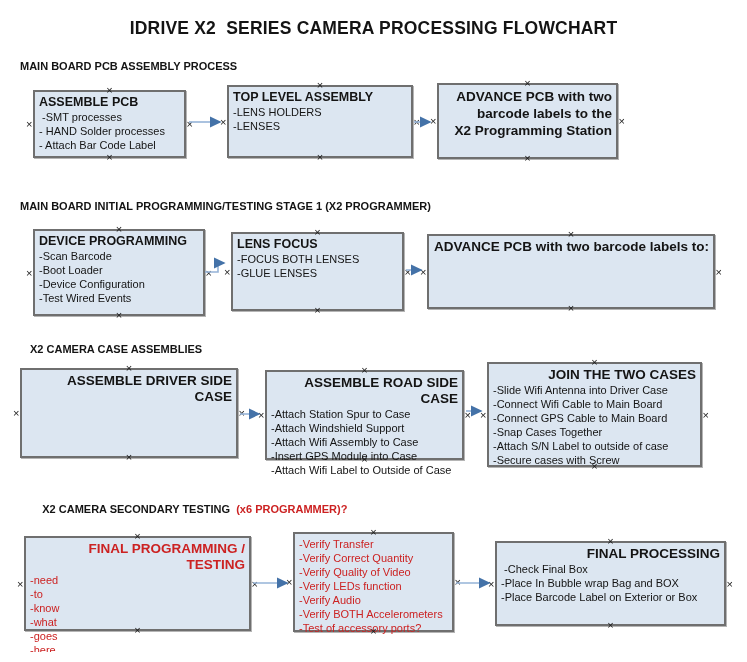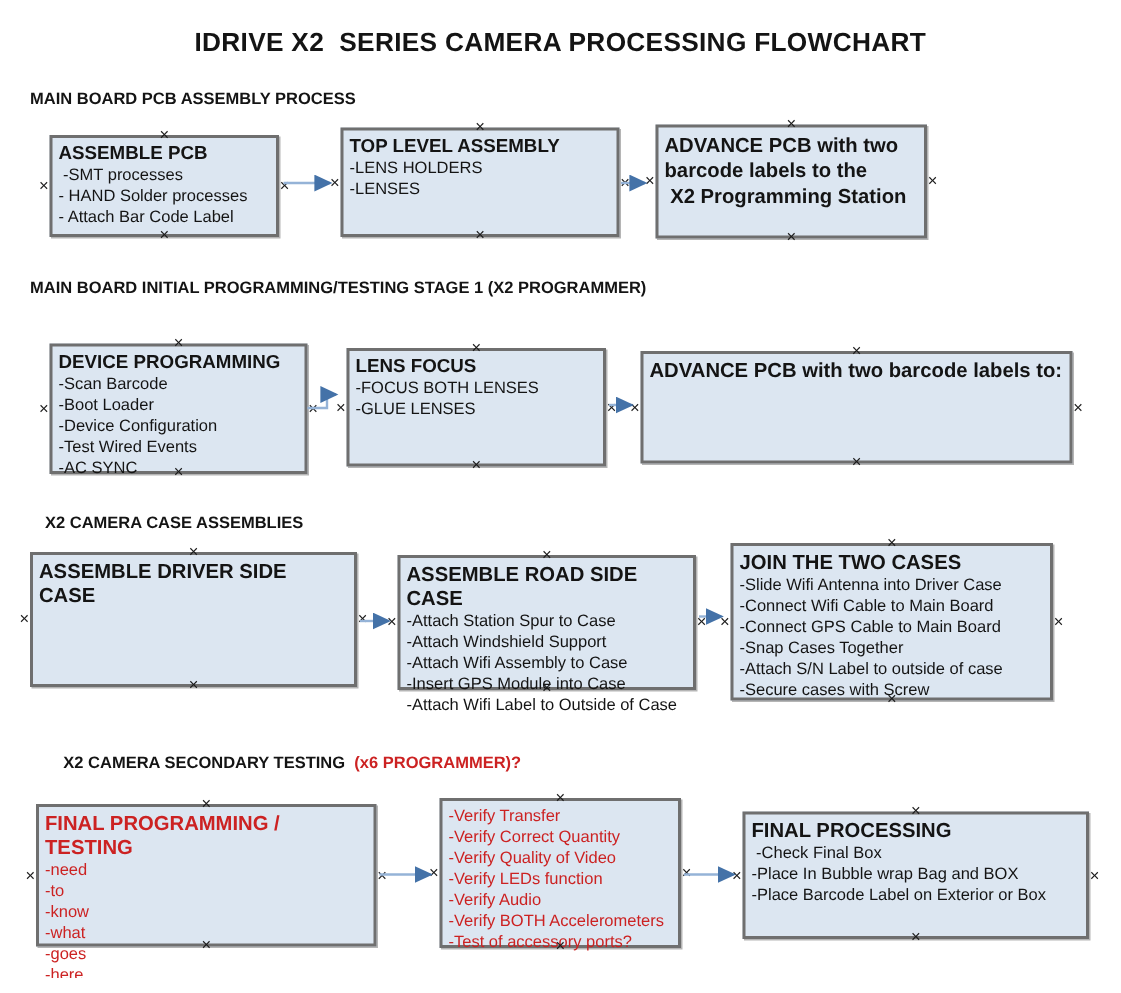--- a/index.html
+++ b/index.html
@@ -18,31 +18,31 @@
   }
   .page-title{
     position:absolute;left:0;top:18px;width:747px;text-align:center;
     font-size:17.5px;font-weight:bold;letter-spacing:.2px;white-space:pre-wrap;
   }
   .sec-heading{
     position:absolute;font-size:11px;font-weight:bold;white-space:pre-wrap;
   }
   .sec-heading .red-part{color:var(--text-red,#cc2222);white-space:pre-wrap;}
   .h1{left:20px;top:60px;}
-  .h2{left:20px;top:186px;}
+  .h2{left:20px;top:200px;}
   .h3{left:30px;top:343px;}
   .h4{left:30px;top:491px;}
   .fbox{
     position:absolute;background:var(--box-fill,#dce6f1);
     border:2px solid var(--box-border,#6f6f6f);
     box-shadow:1px 1px 0 rgba(90,90,90,.45);
     padding:3px 4px 0 4px;box-sizing:border-box;overflow:visible;
   }
   .fbox-title{font-size:12.5px;font-weight:bold;line-height:15px;white-space:pre-wrap;}
-  .fbox-title.big{font-size:13.5px;line-height:17px;}
+  .fbox-title.big{font-size:13.5px;line-height:17px;text-align:right;}
   .li{font-size:11px;line-height:14px;white-space:pre-wrap;}
   .fbox.red .fbox-title,.fbox.red .li{color:var(--text-red,#cc2222);}
   .anchor{
     position:absolute;font-size:11px;line-height:8px;color:#1a1a1a;
     font-weight:normal;pointer-events:none;
   }
   .anchor.t{left:50%;top:-6px;transform:translateX(-50%);}
   .anchor.b{left:50%;bottom:-5px;transform:translateX(-50%);}
   .anchor.l{left:-9px;top:50%;transform:translateY(-50%);}
   .anchor.r{right:-9px;top:50%;transform:translateY(-50%);}
@@ -97,21 +97,20 @@
       <span class="anchor r">×</span>
     </div>
 
   <div class="fbox" style="left:33px;top:229px;width:172px;height:87px;">
     <div class="fbox-title">DEVICE PROGRAMMING</div>
     <div class="fbox-items">
         <div class="li">-Scan Barcode</div>
         <div class="li">-Boot Loader</div>
         <div class="li">-Device Configuration</div>
         <div class="li">-Test Wired Events</div>
-        <div class="li">-AC SYNC</div>
       </div>
   <span class="anchor t">×</span>
       <span class="anchor b">×</span>
       <span class="anchor l">×</span>
       <span class="anchor r">×</span>
     </div>
   <div class="fbox" style="left:231px;top:232px;width:173px;height:79px;">
     <div class="fbox-title">LENS FOCUS</div>
     <div class="fbox-items">
         <div class="li">-FOCUS BOTH LENSES</div>

